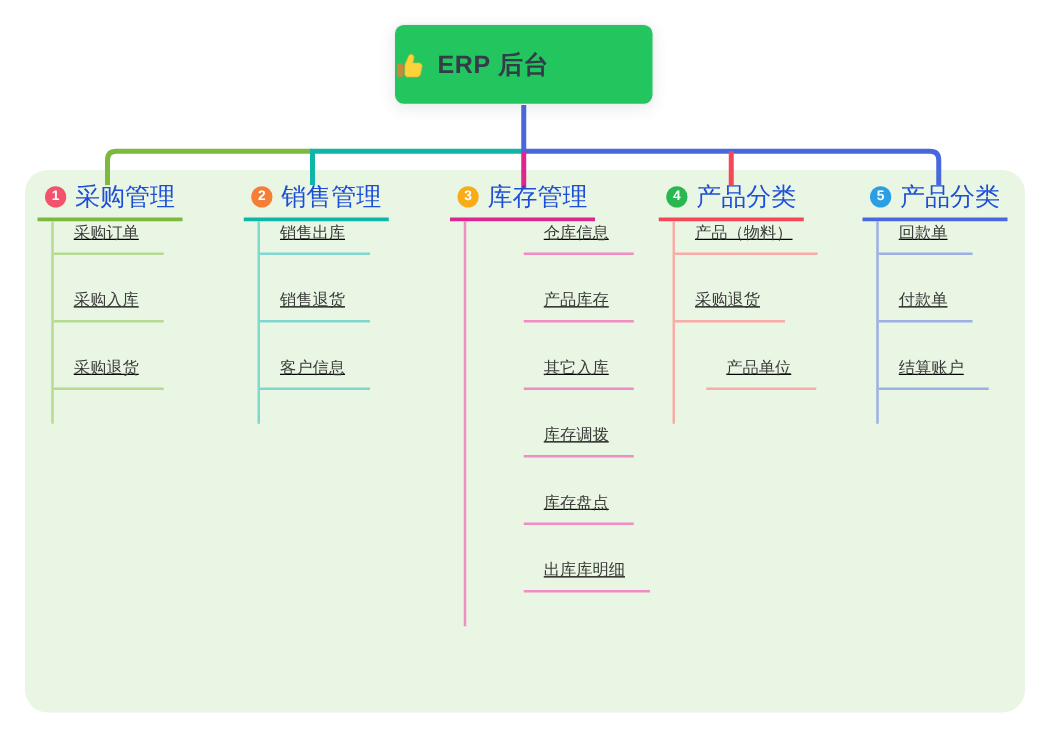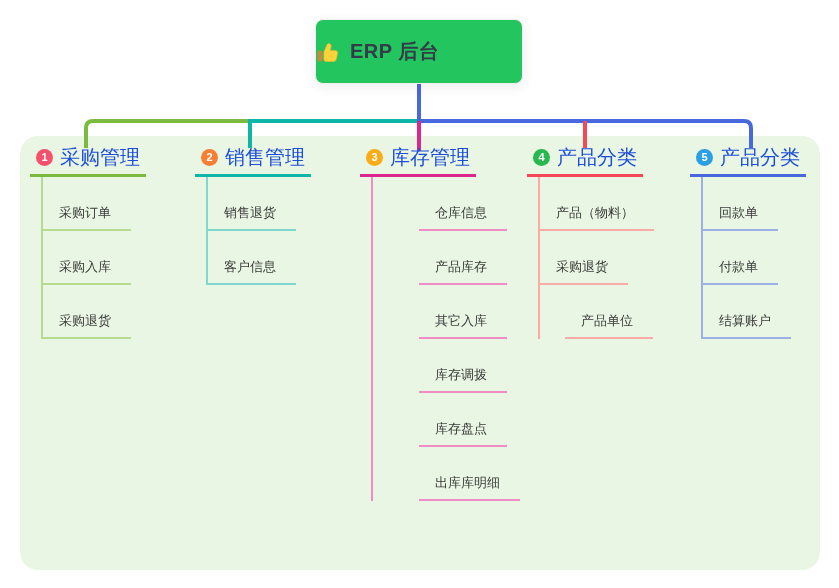--- a/index.html
+++ b/index.html
@@ -37,21 +37,21 @@
   }
   .num-badge{
     width:17px;height:17px;border-radius:50%;flex:0 0 auto;
     color:#fff;font-size:11px;font-weight:bold;line-height:17px;text-align:center;
   }
   .branch-label{font-size:20px;font-weight:400;color:#1d4ed8;white-space:nowrap;}
   .branch-items{
     position:absolute;left:11px;top:31px;
     border-left:2px solid #ccc;
   }
-  .branch-item{height:54px;display:flex;align-items:flex-end;}
+  .branch-item{height:54px;display:flex;align-items:flex-start;text-decoration:underline;}
   .item-box{
     border-bottom:2px solid #ccc;
     padding:0 20px 7px 16px;white-space:nowrap;
     font-size:13px;color:#3a3a3a;cursor:default;
   }
 </style>
 </head>
 <body>
 
 <div class="panel"></div>
@@ -90,20 +90,23 @@
           <div class="item-box" style="border-bottom-color: rgb(182, 219, 144);">采购退货</div>
         </div>
       </div>
     </div>
     <div class="branch" style="left: 195px;">
       <div class="branch-title" style="border-bottom-color: rgb(14, 182, 168);">
         <span class="num-badge" style="background: rgb(245, 127, 53);">2</span>
         <span class="branch-label">销售管理</span>
       </div>
       <div class="branch-items" style="border-left-color: rgb(127, 215, 205);">
+        <div class="branch-item">
+          <div class="item-box" style="border-bottom-color: rgb(127, 215, 205);">销售出库</div>
+        </div>
         <div class="branch-item">
           <div class="item-box" style="border-bottom-color: rgb(127, 215, 205);">销售退货</div>
         </div>
         <div class="branch-item">
           <div class="item-box" style="border-bottom-color: rgb(127, 215, 205);">客户信息</div>
         </div>
       </div>
     </div>
     <div class="branch" style="left: 360px;">
       <div class="branch-title" style="border-bottom-color: rgb(221, 39, 144);">

